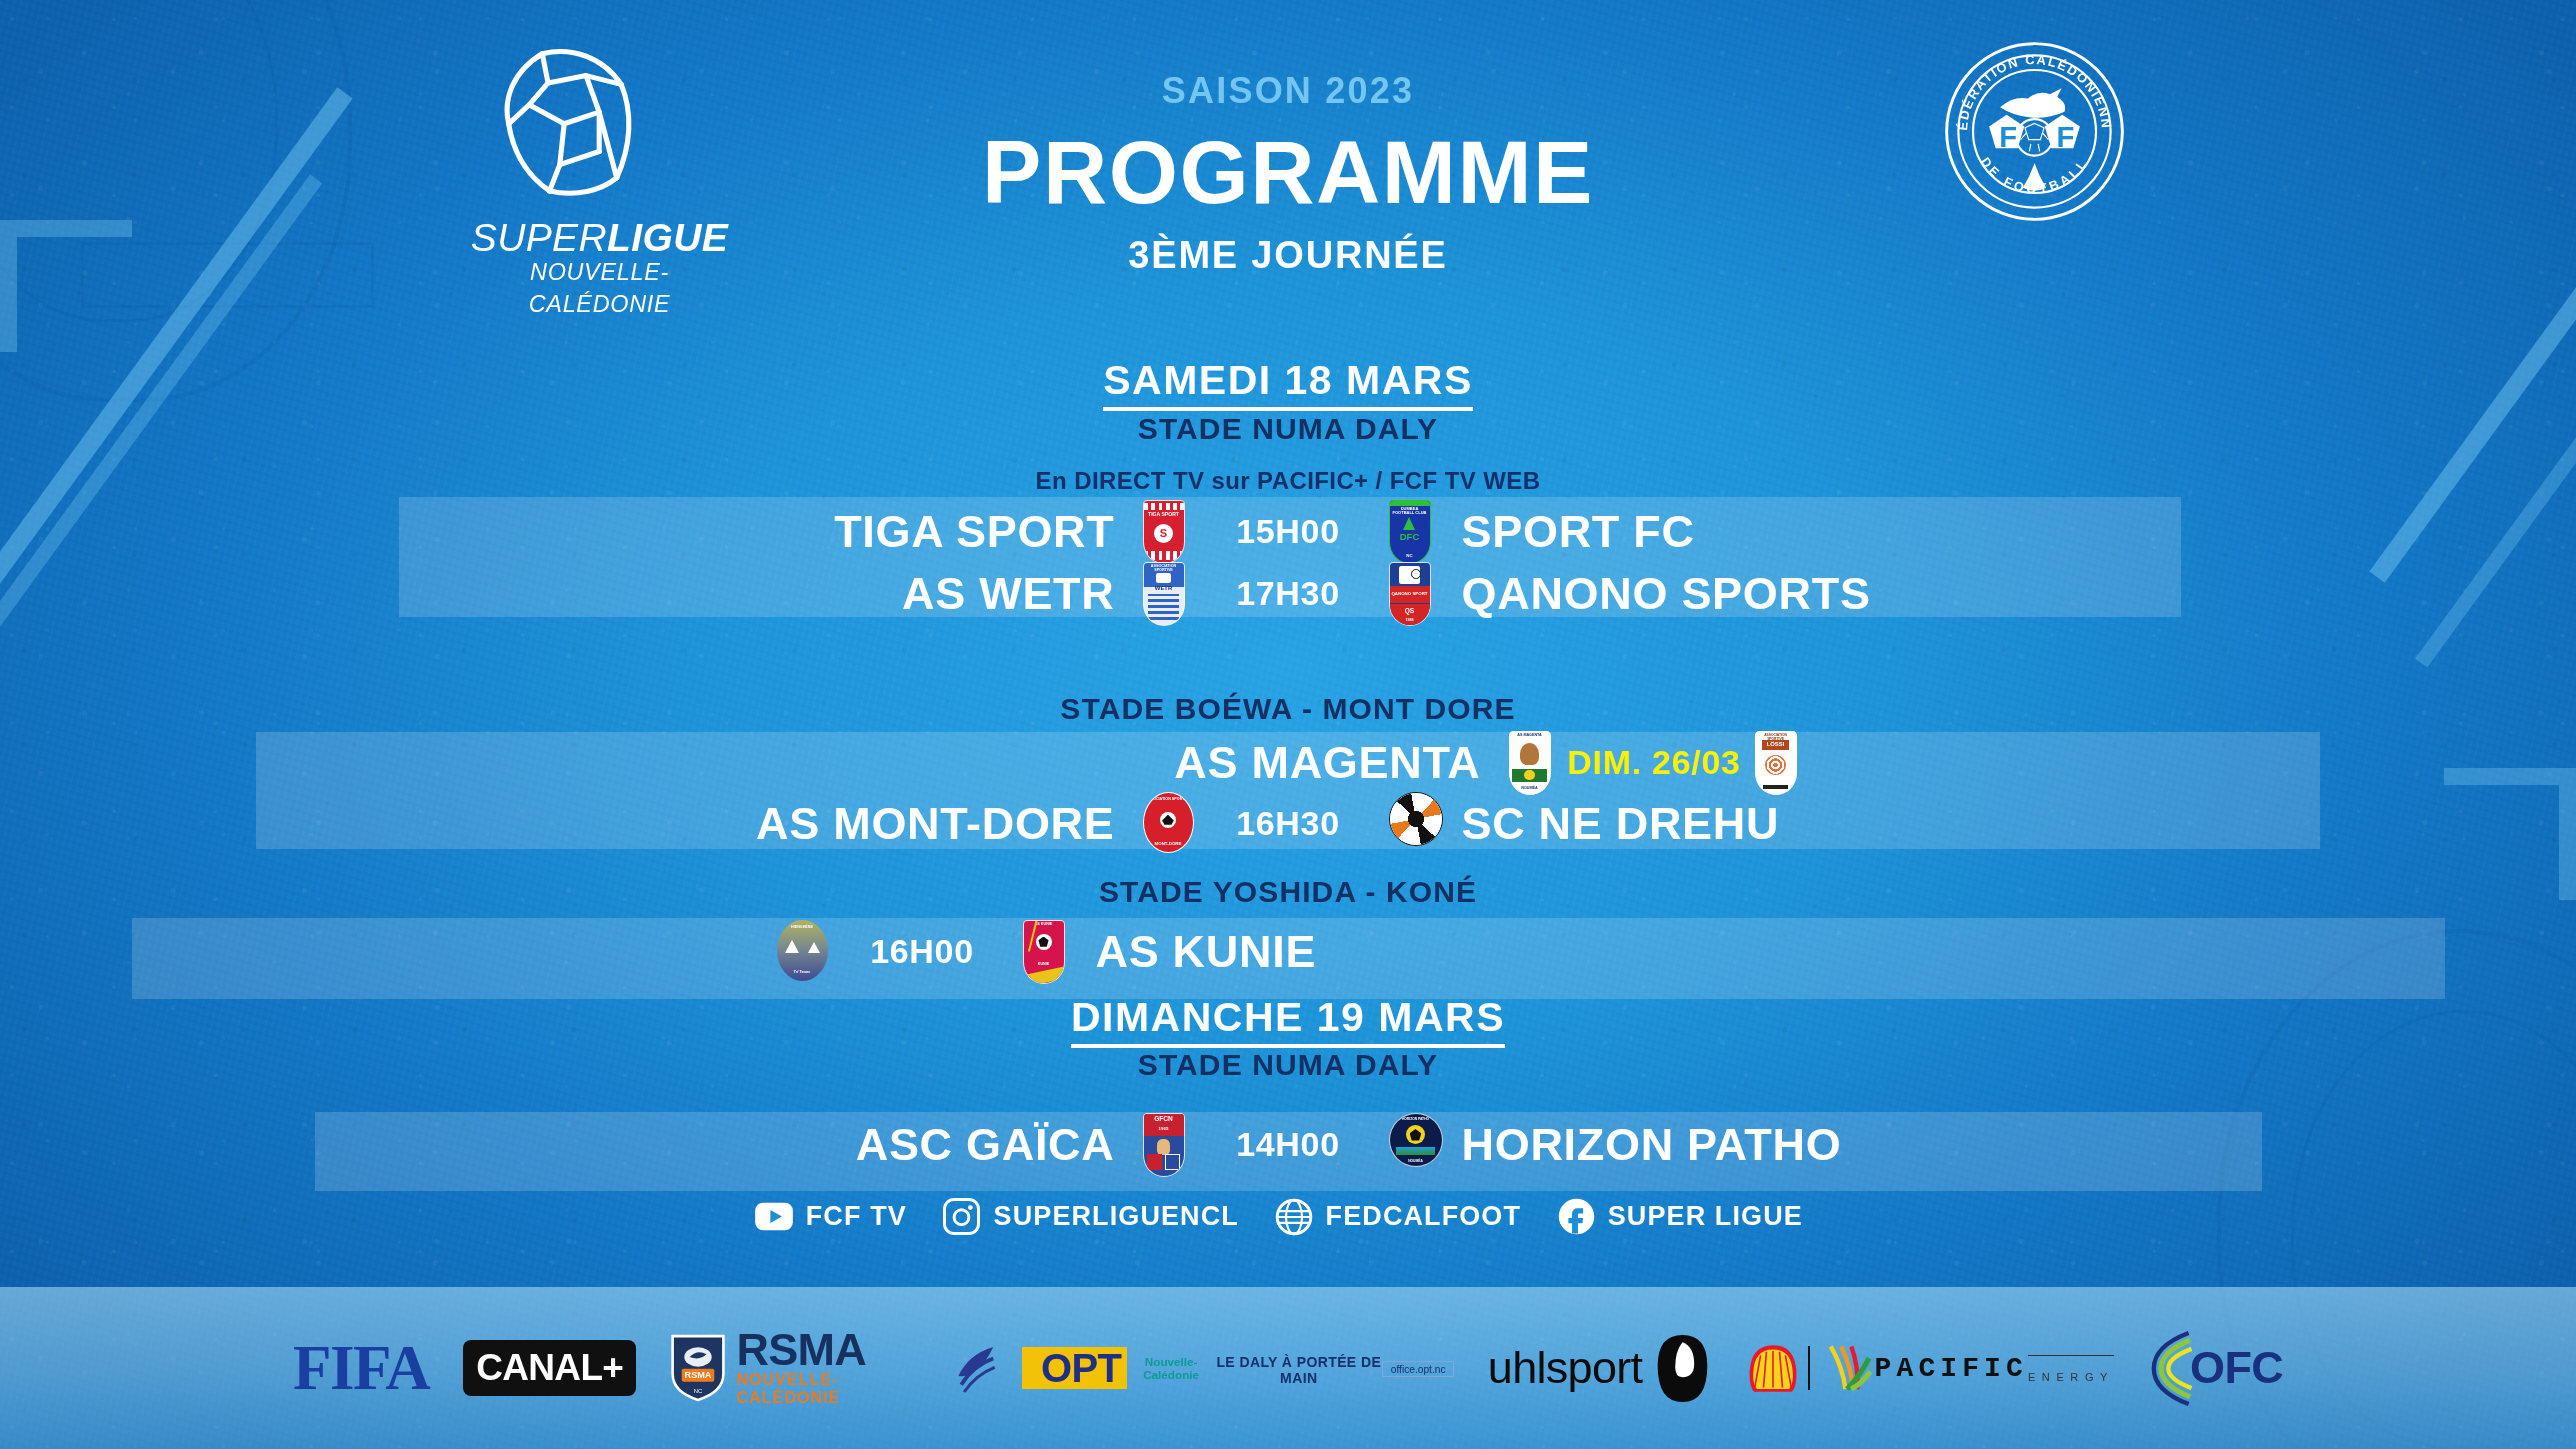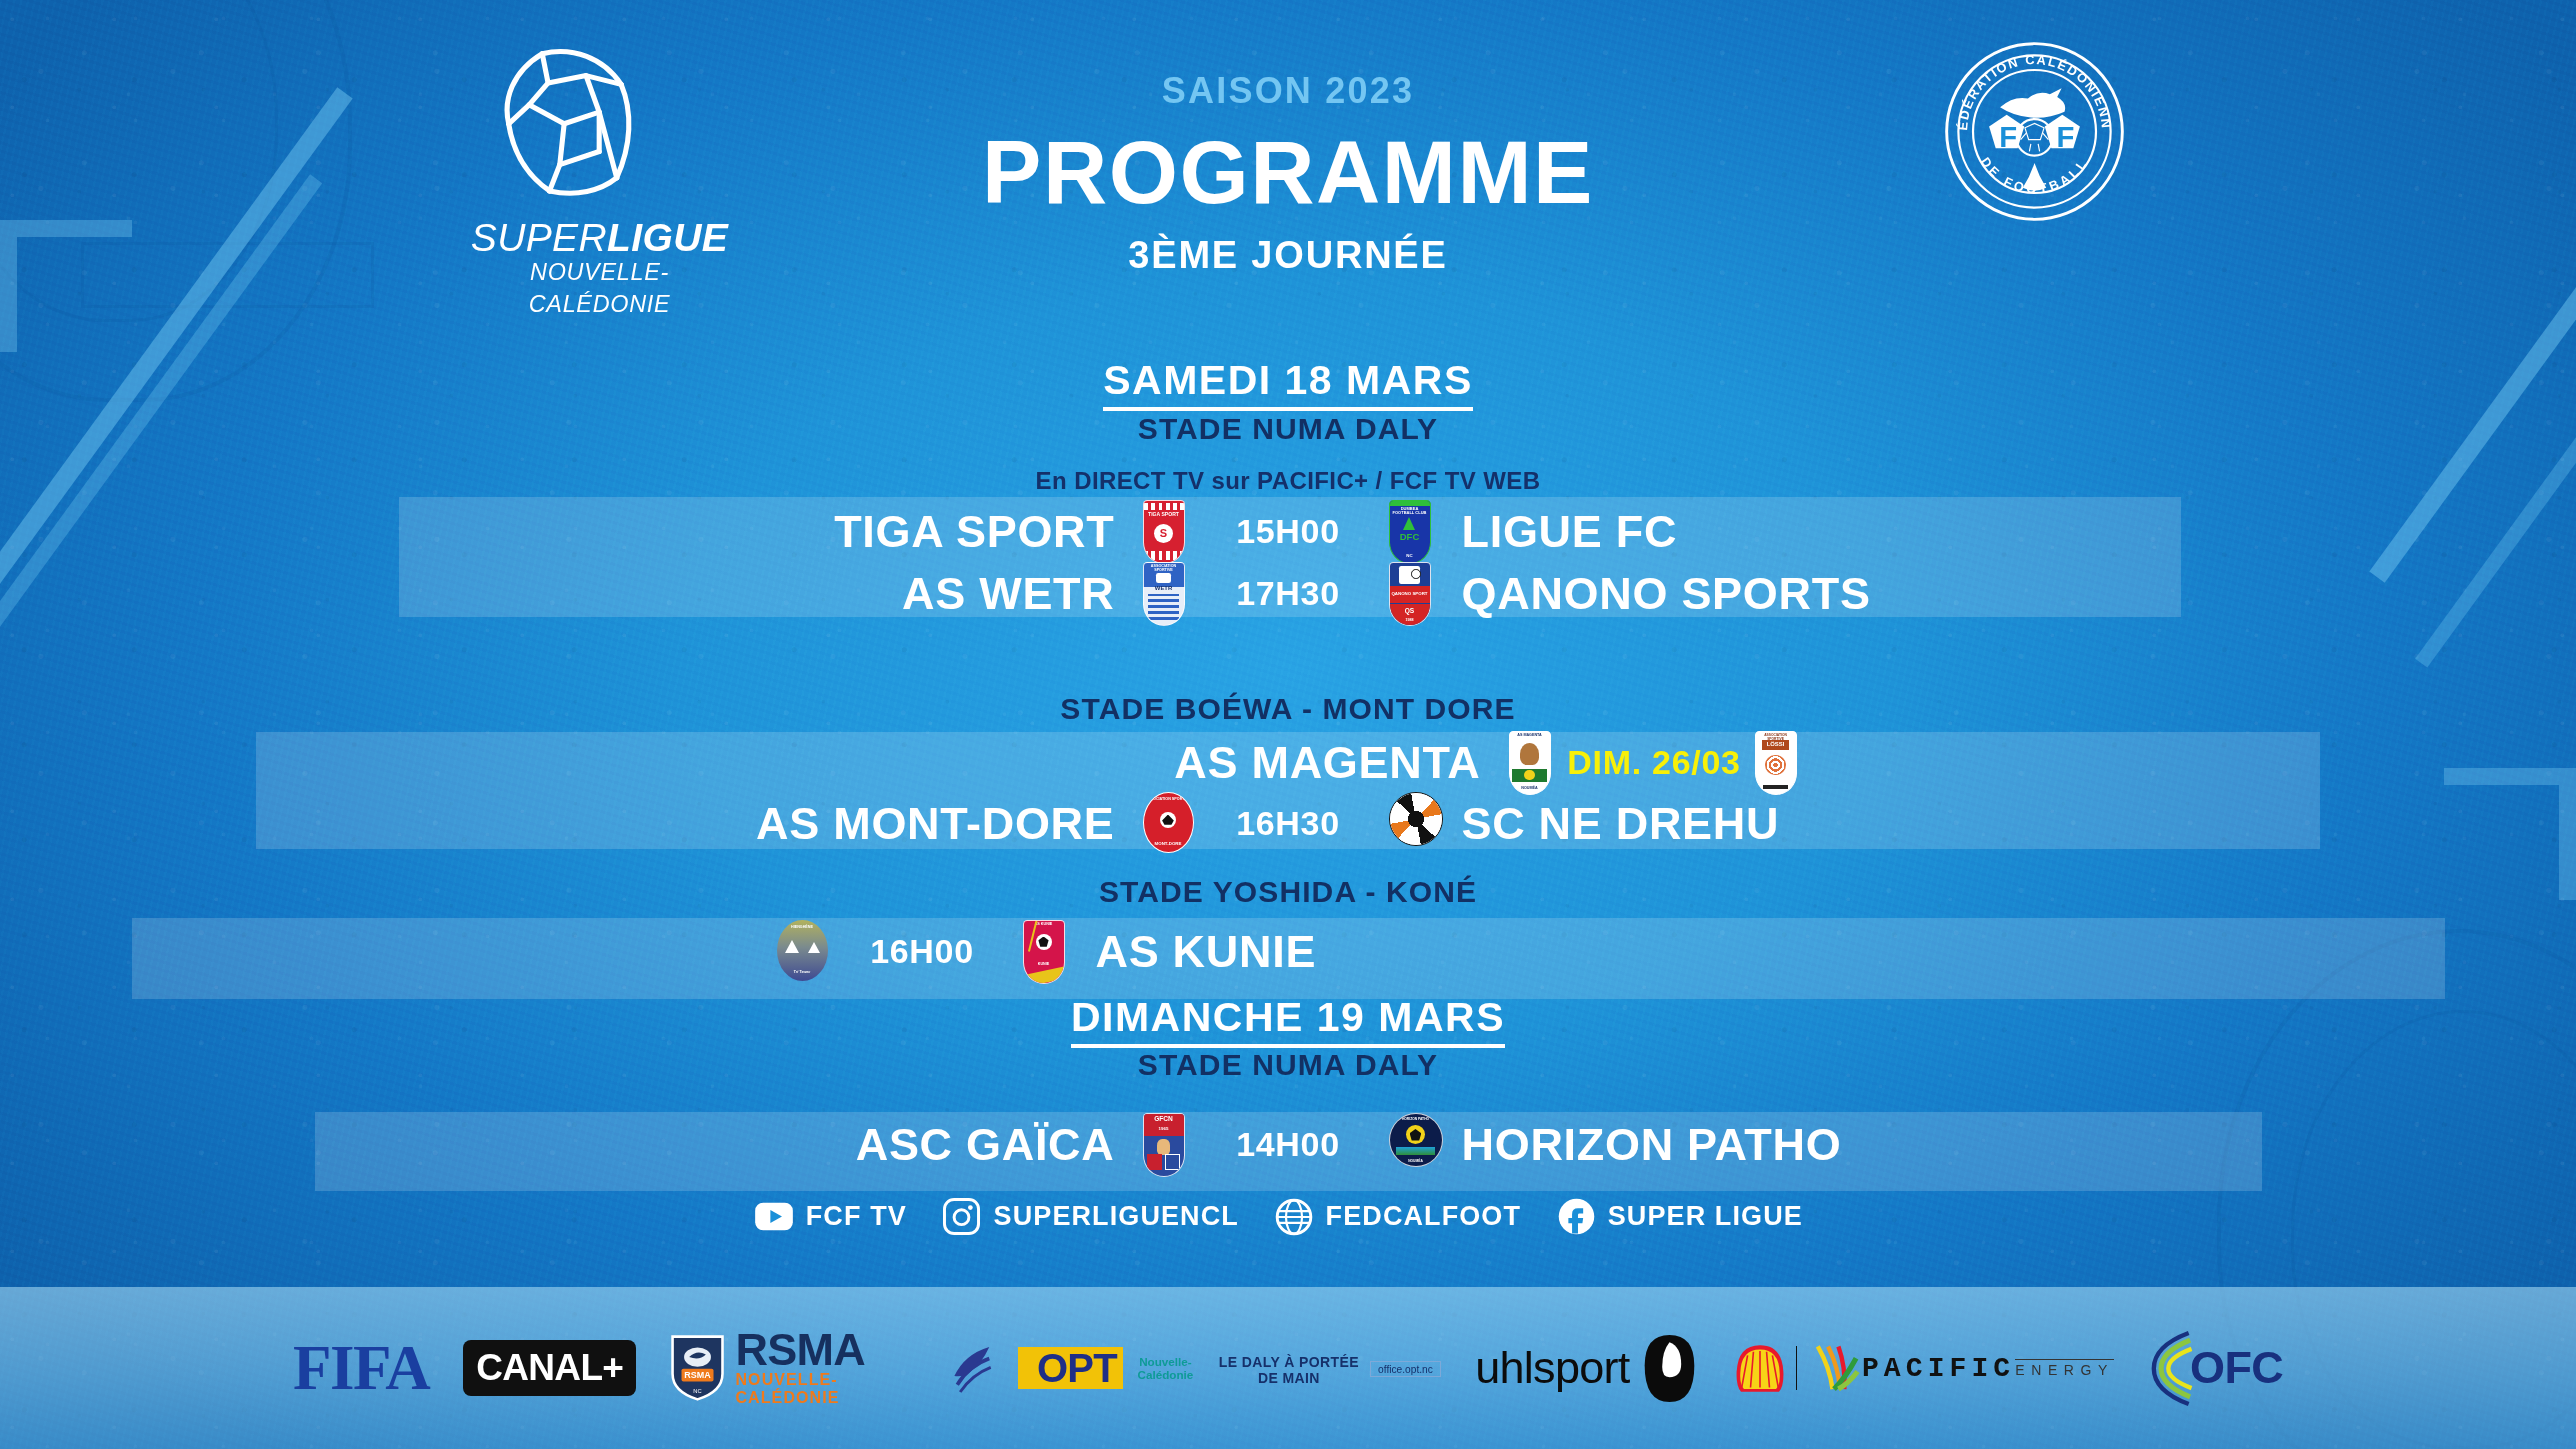--- a/index.html
+++ b/index.html
@@ -171,21 +171,21 @@
   .opt-w { text-align:center; }
   .opt-row { display:flex; align-items:center; justify-content:center; gap:20px;}
   .opt-box { background:#f2c207; padding:2.2px 5.9px 2.2px 19px; display:flex; align-items:baseline; gap:1.5px;}
   .opt-t { color:#1f2f86; font-size:40px; font-weight:800; letter-spacing:-0.7px; line-height:.95;}
   .opt-nc { color:#0e9b97; font-size:11.7px; font-weight:800; }
   .opt-sub { color:#16306a; font-size:14px; font-weight:800; letter-spacing:0.4px; margin-top:3.7px;}
   .opt-mail { border:1.5px solid #7ea9d8; color:#16306a; font-size:10.2px; margin-top:2.9px; padding:1.5px 7.3px;}
   .uhl { color:#0c0c0c; font-size:45px; font-weight:400; letter-spacing:-0.7px; font-family:"Liberation Sans", sans-serif;}
   .pac-w { text-align:center; }
   .pac-t { color:#111; font-size:28px; font-weight:700; letter-spacing:5.1px; font-family:"Liberation Mono", monospace;}
-  .pac-sub { color:#333; font-size:14px; letter-spacing:6.6px; border-top:1.5px solid #333; padding-top:2px; margin-top:1.5px;}
+  .pac-sub { color:#333; font-size:11px; letter-spacing:6.6px; border-top:1.5px solid #333; padding-top:15px; margin-top:1.5px;}
   .ofc { color:#18307e; font-size:45px; font-weight:800; letter-spacing:-0.7px; }
 </style>
 </head>
 <body>
 
 <div id="poster">
   <div class="bg-base"></div>
   <div class="bg-texture"></div>
   <div class="bg-noise"></div>
 
@@ -284,21 +284,21 @@
       <div class="crest">
         <div class="shield" style="background:#1835a8;border-color:#2fbf3a;">
           <div style="position:absolute;top:0;left:0;right:0;height:5.1px;background:#2fbf3a;"></div>
           <div style="position:absolute;top:6.6px;width:100%;text-align:center;font-size:4px;">DUMBEA FOOTBALL CLUB</div>
           <div style="position:absolute;top:16px;left:50%;margin-left:-6.6px;width:0;height:0;border-left:6.6px solid transparent;border-right:6.6px solid transparent;border-bottom:13px solid #2fbf3a;"></div>
           <div style="position:absolute;top:31px;width:100%;text-align:center;font-size:9.5px;color:#2fbf3a;font-weight:800;">DFC</div>
           <div style="position:absolute;bottom:3.7px;width:100%;text-align:center;font-size:4.4px;">NC</div>
         </div>
       </div>
     </div>
-    <div class="away">LIGUE FC</div>
+    <div class="away">SPORT FC</div>
   </div>
 
   <div class="match" style="top:563px;">
     <div class="home">AS WETR</div>
     <div class="crest-slot">
       <div class="crest">
         <div class="shield" style="background:linear-gradient(180deg,#2f63c4 0%,#2f63c4 38%,#e8eef8 38%,#e8eef8 100%);">
           <div style="position:absolute;top:2.9px;width:100%;text-align:center;font-size:3.7px;">ASSOCIATION SPORTIVE</div>
           <div style="position:absolute;top:10.2px;left:50%;margin-left:-7.3px;width:14.6px;height:10.2px;background:#fff;border-radius:2.2px;"></div>
           <div style="position:absolute;top:23px;width:100%;text-align:center;font-size:5.9px;color:#16306a;">WETR</div>

